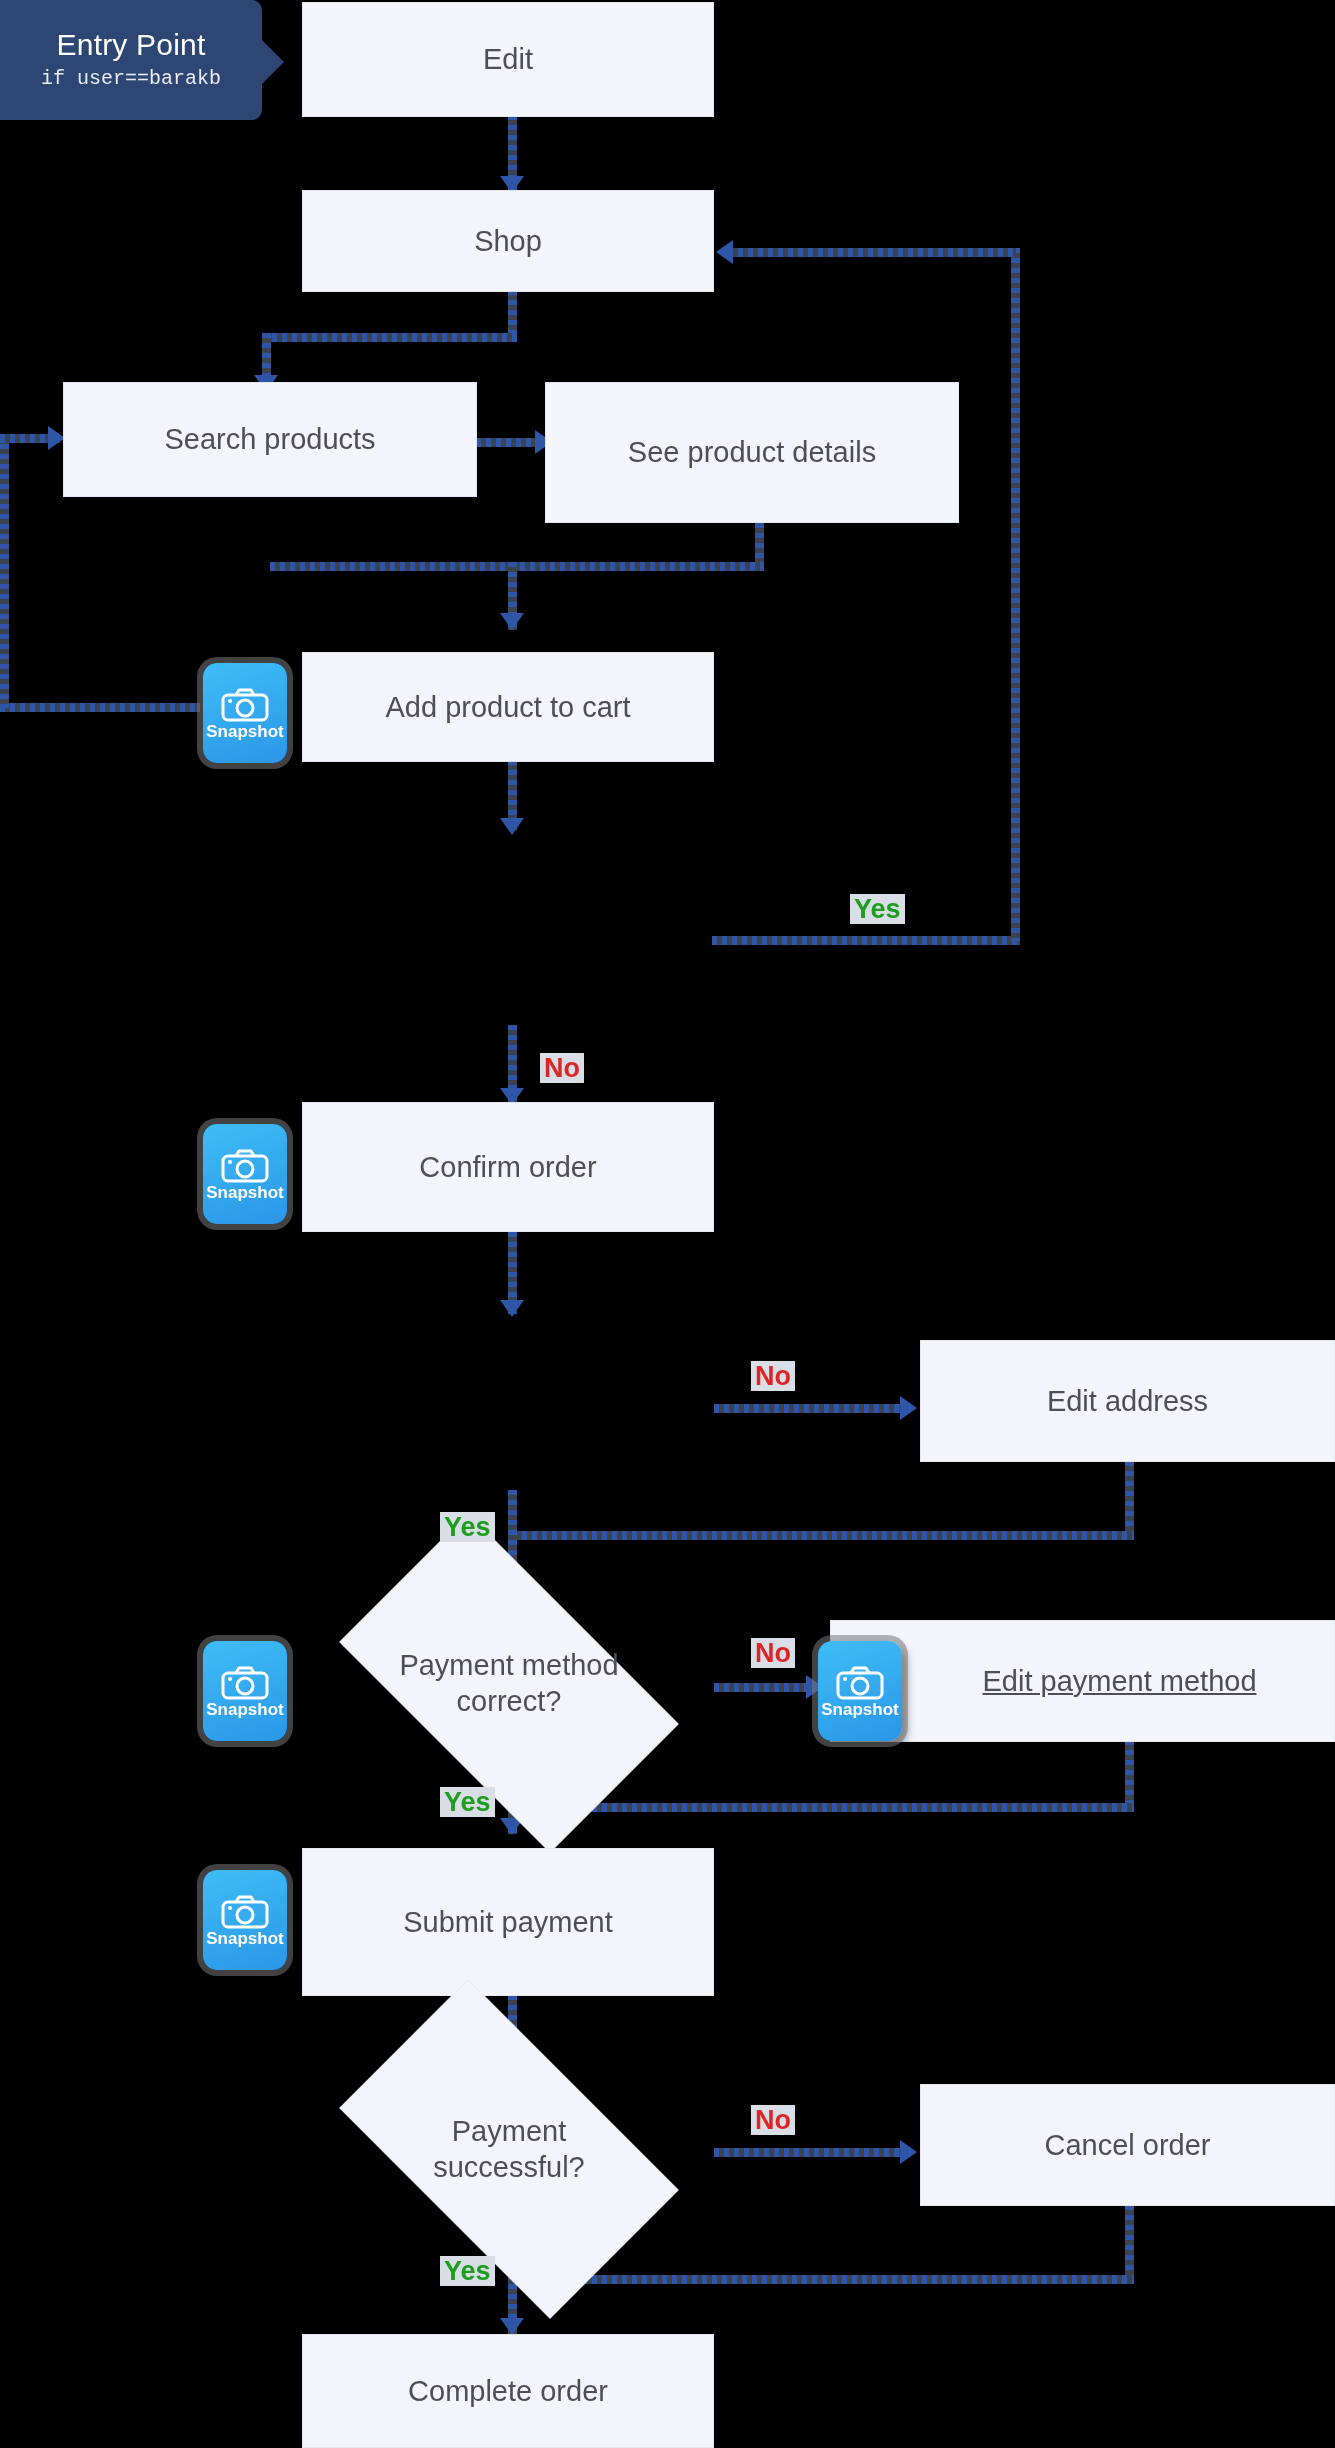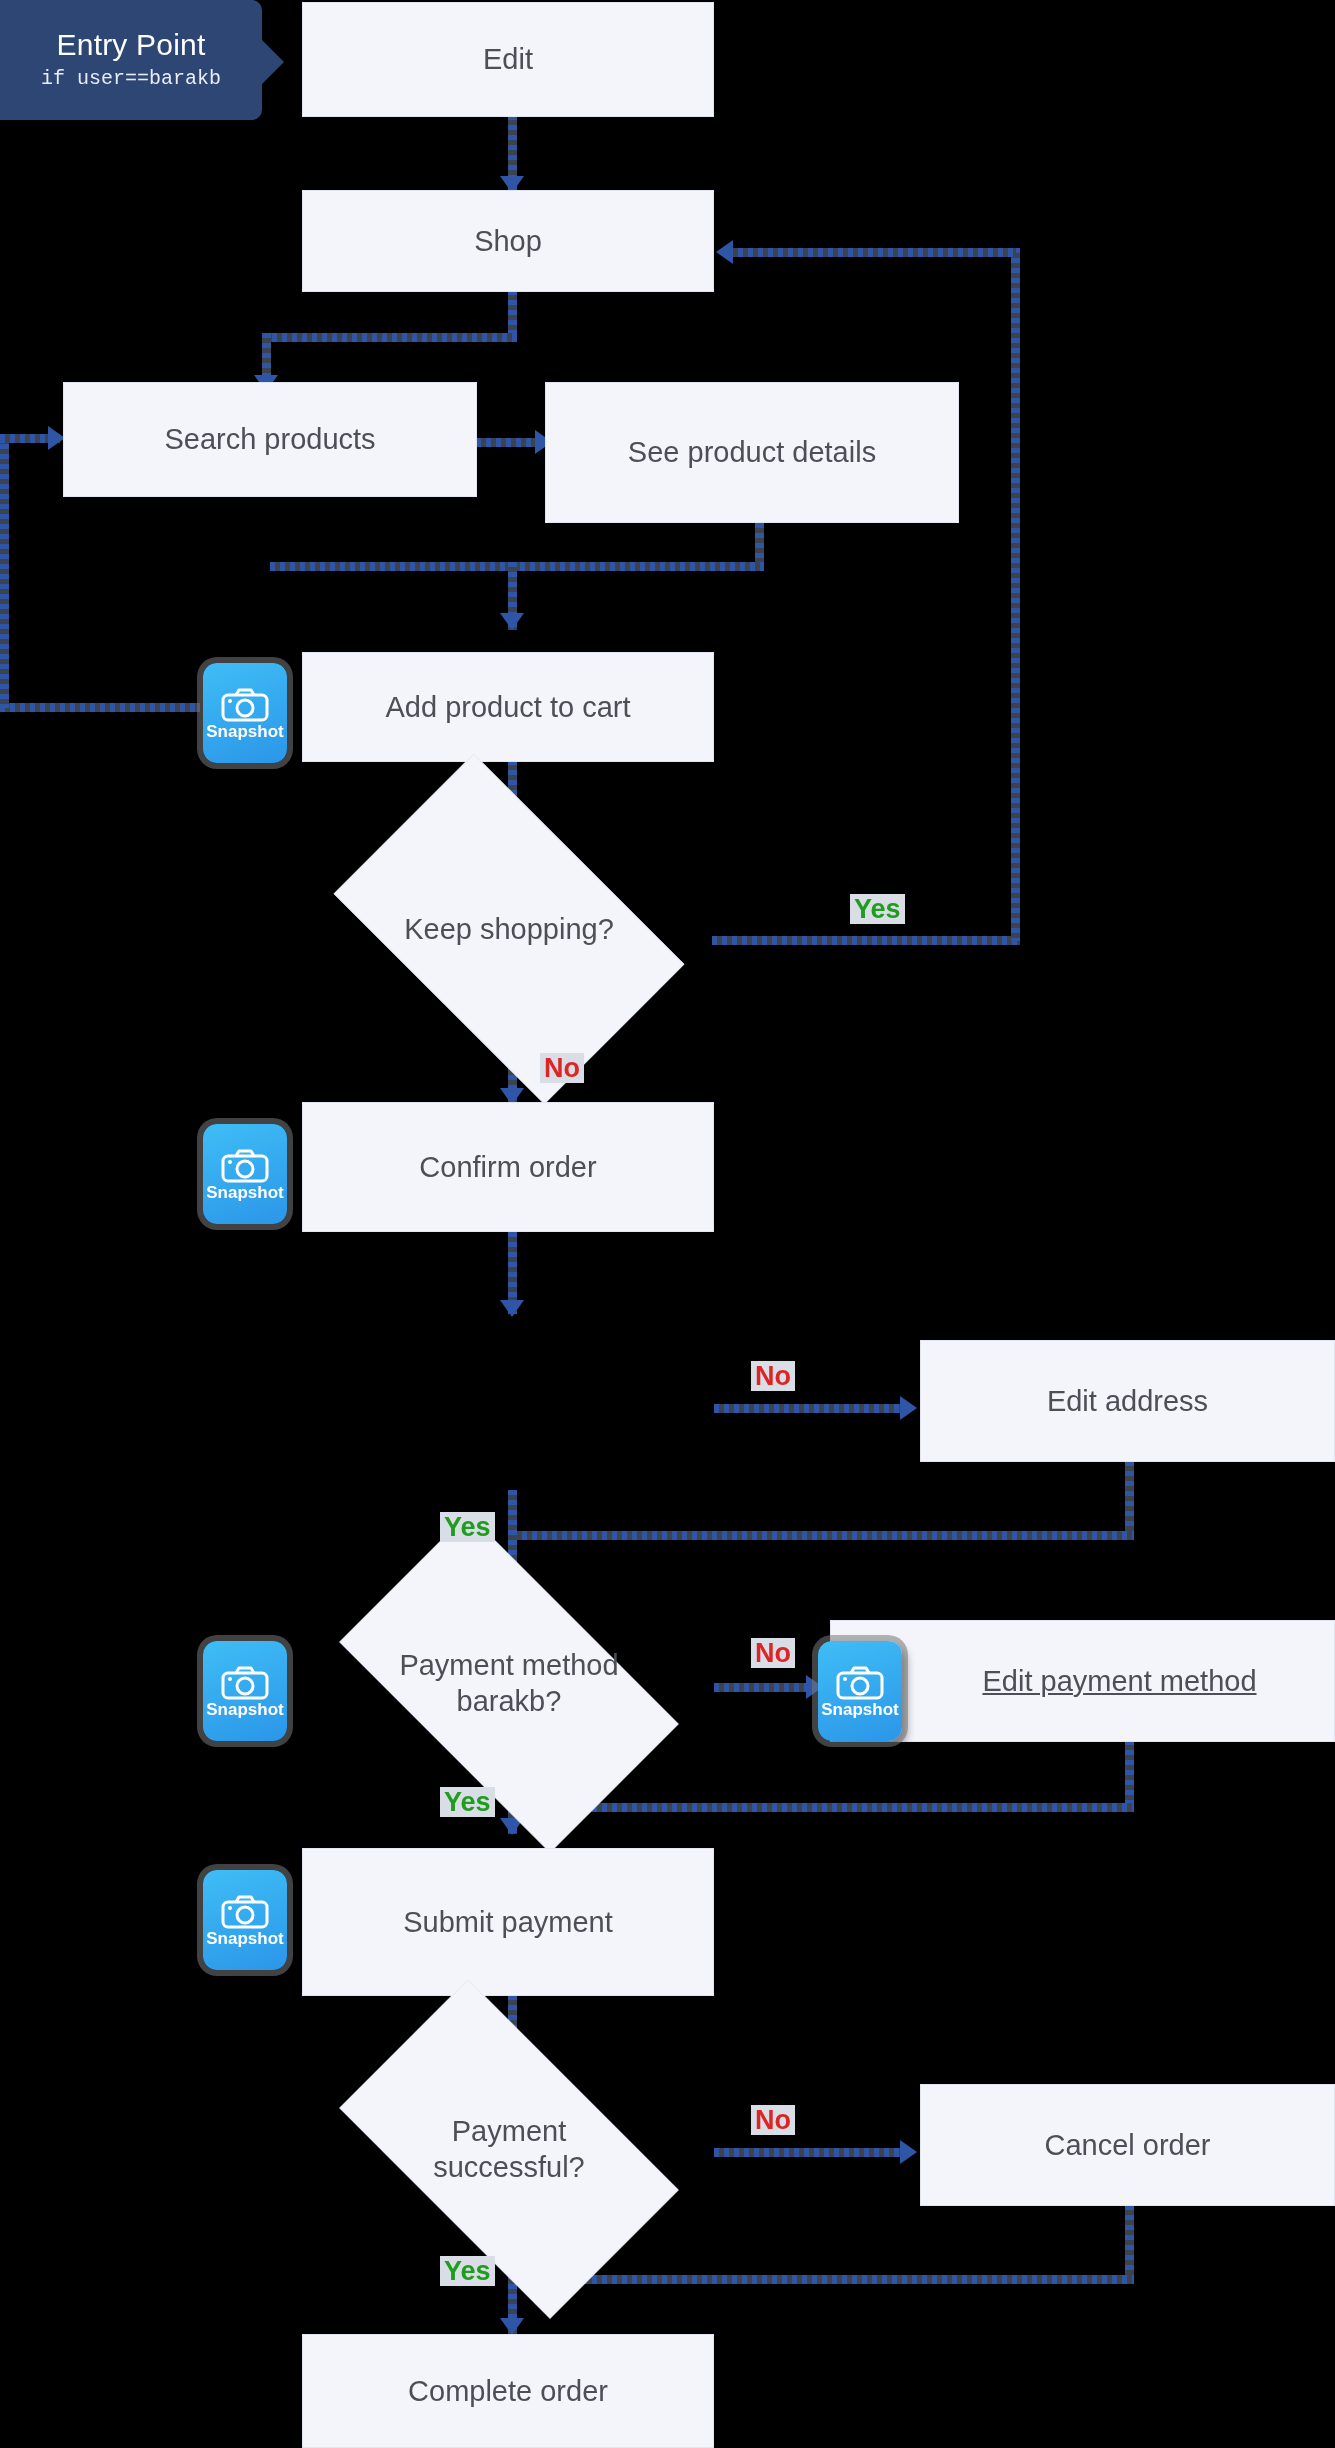--- a/index.html
+++ b/index.html
@@ -274,40 +274,36 @@
   </div>
 
   <div class="node" style="left:545px; top:382px; width:414px; height:141px;">
     <span>See product details</span>
   </div>
 
   <div class="node" style="left:302px; top:652px; width:412px; height:110px;">
     <span>Add product to cart</span>
   </div>
 
-  <div class="decision" style="left:360px; top:830px; width:298px; height:198px;">
-    <div class="dia"></div>
-    <div class="dia-label">Keep shopping?</div>
-  </div>
 
   <div class="node" style="left:302px; top:1102px; width:412px; height:130px;">
     <span>Confirm order</span>
   </div>
 
 
   <div class="node" style="left:920px; top:1340px; width:415px; height:122px;">
     <span>Edit address</span>
   </div>
 
   <div class="decision" style="left:360px; top:1592px; width:298px; height:182px;">
     <div class="dia"></div>
     <div class="dia-label">
       <span style="display:block;">
         <span>Payment method</span><br>
-        <span>barakb?</span>
+        <span>correct?</span>
       </span>
     </div>
   </div>
 
   <div class="node" style="left:830px; top:1620px; width:505px; height:122px;">
     <span style="margin-left:74px;text-decoration:underline;">Edit payment method</span>
   </div>
 
   <div class="node" style="left:302px; top:1848px; width:412px; height:148px;">
     <span>Submit payment</span>

